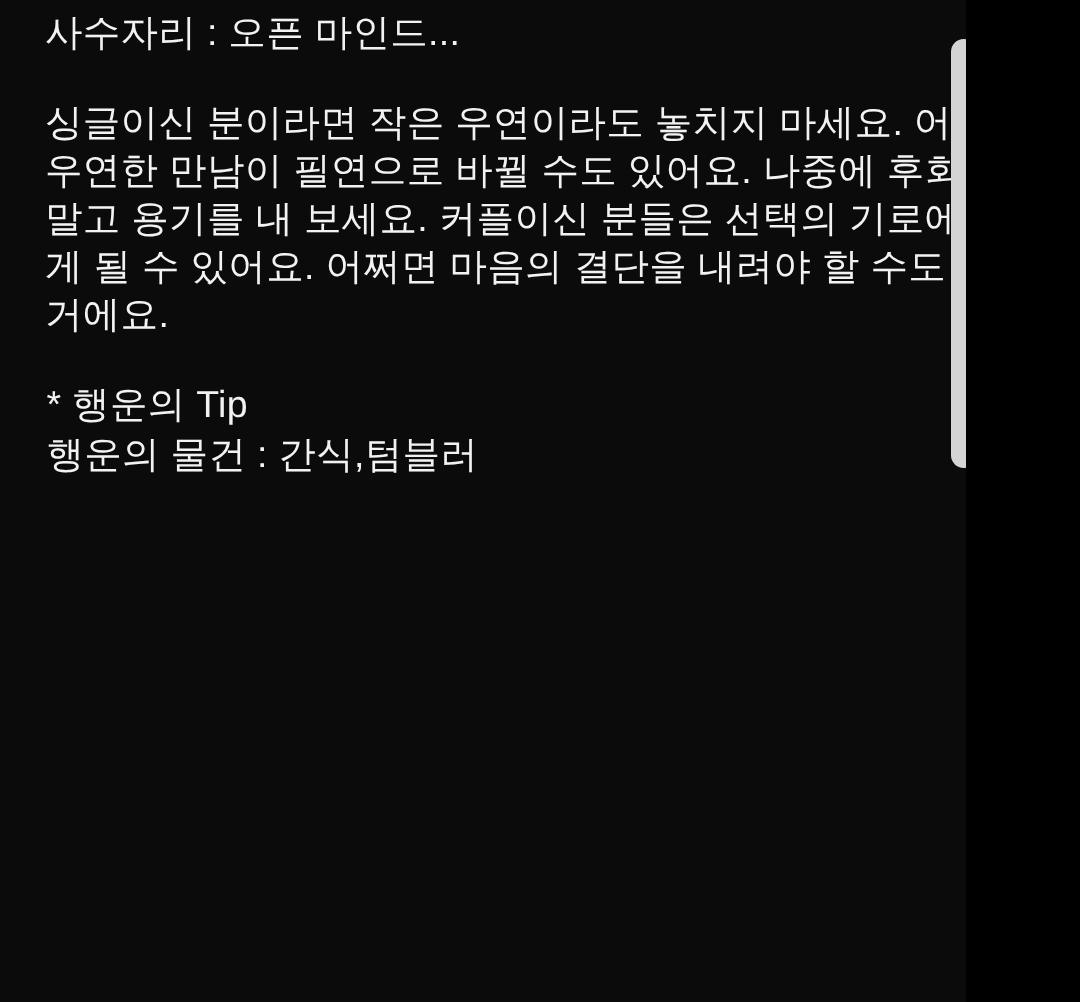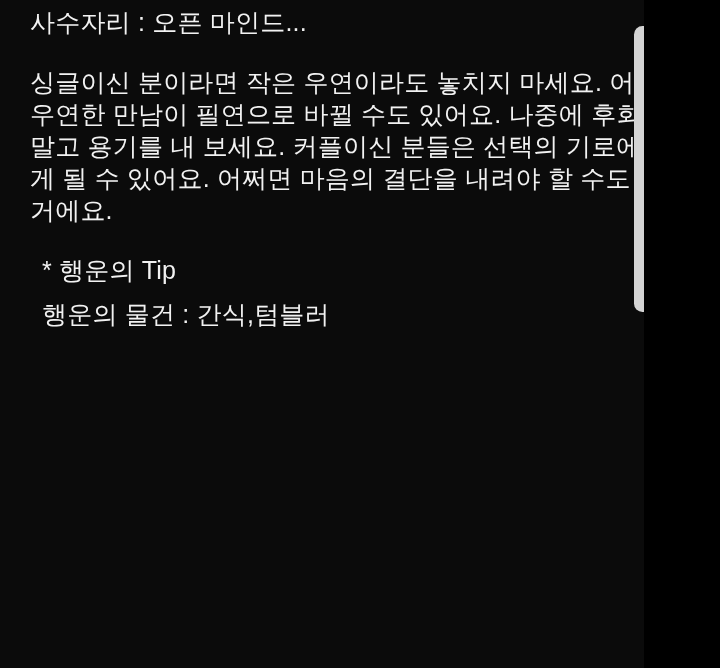--- a/index.html
+++ b/index.html
@@ -26,21 +26,21 @@
     letter-spacing: 0.2px;
     word-break: break-all;
   }
   .content p {
     margin: 0 0 28px 0;
   }
   .title {
     white-space: nowrap;
   }
   .tips p {
-    margin: 12px;
+    margin: 1px;
   }
   .scrollbar-thumb {
     position: absolute;
     top: 26px;
     right: -7px;
     width: 17px;
     height: 286px;
     background: #d4d4d4;
     border-radius: 9px;
   }

